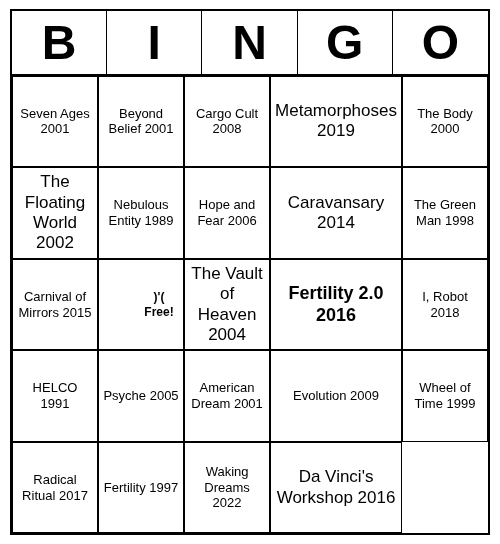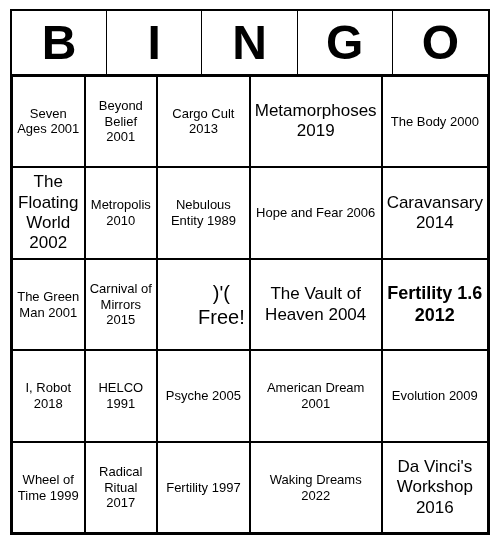--- a/index.html
+++ b/index.html
@@ -41,22 +41,22 @@
       min-height: 88px;
       display: flex;
       align-items: center;
       justify-content: center;
       text-align: center;
       padding: 4px;
       font-size: 13px;
       line-height: 1.2;
     }
     .bingo-cell.free {
-      font-size: 20px;
-      font-weight: normal;
+      font-size: 12px;
+      font-weight: bold;
       padding-left: 40px;
     }
     .bingo-cell.large-text {
       font-size: 18px;
       font-weight: bold;
     }
     .bingo-cell.small-text {
       font-size: 17px;
     }
   </style>
@@ -67,33 +67,32 @@
   <div class="bingo-header">
   <div class="bingo-letter">B</div>
       <div class="bingo-letter">I</div>
       <div class="bingo-letter">N</div>
       <div class="bingo-letter">G</div>
       <div class="bingo-letter">O</div>
     </div>
   <div class="bingo-grid">
   <div class="bingo-cell">Seven Ages 2001</div>
       <div class="bingo-cell">Beyond Belief 2001</div>
-      <div class="bingo-cell">Cargo Cult 2013</div>
+      <div class="bingo-cell">Cargo Cult 2008</div>
       <div class="bingo-cell small-text">Metamorphoses 2019</div>
       <div class="bingo-cell">The Body 2000</div>
       <div class="bingo-cell small-text">The Floating World 2002</div>
-      <div class="bingo-cell">Metropolis 2010</div>
       <div class="bingo-cell">Nebulous Entity 1989</div>
       <div class="bingo-cell">Hope and Fear 2006</div>
       <div class="bingo-cell small-text">Caravansary 2014</div>
-      <div class="bingo-cell">The Green Man 2001</div>
+      <div class="bingo-cell">The Green Man 1998</div>
       <div class="bingo-cell">Carnival of Mirrors 2015</div>
       <div class="bingo-cell free">)'( Free!</div>
       <div class="bingo-cell small-text">The Vault of Heaven 2004</div>
-      <div class="bingo-cell large-text">Fertility 1.6 2012</div>
+      <div class="bingo-cell large-text">Fertility 2.0 2016</div>
       <div class="bingo-cell">I, Robot 2018</div>
       <div class="bingo-cell">HELCO 1991</div>
       <div class="bingo-cell">Psyche 2005</div>
       <div class="bingo-cell">American Dream 2001</div>
       <div class="bingo-cell">Evolution 2009</div>
       <div class="bingo-cell">Wheel of Time 1999</div>
       <div class="bingo-cell">Radical Ritual 2017</div>
       <div class="bingo-cell">Fertility 1997</div>
       <div class="bingo-cell">Waking Dreams 2022</div>
       <div class="bingo-cell small-text">Da Vinci's Workshop 2016</div>

